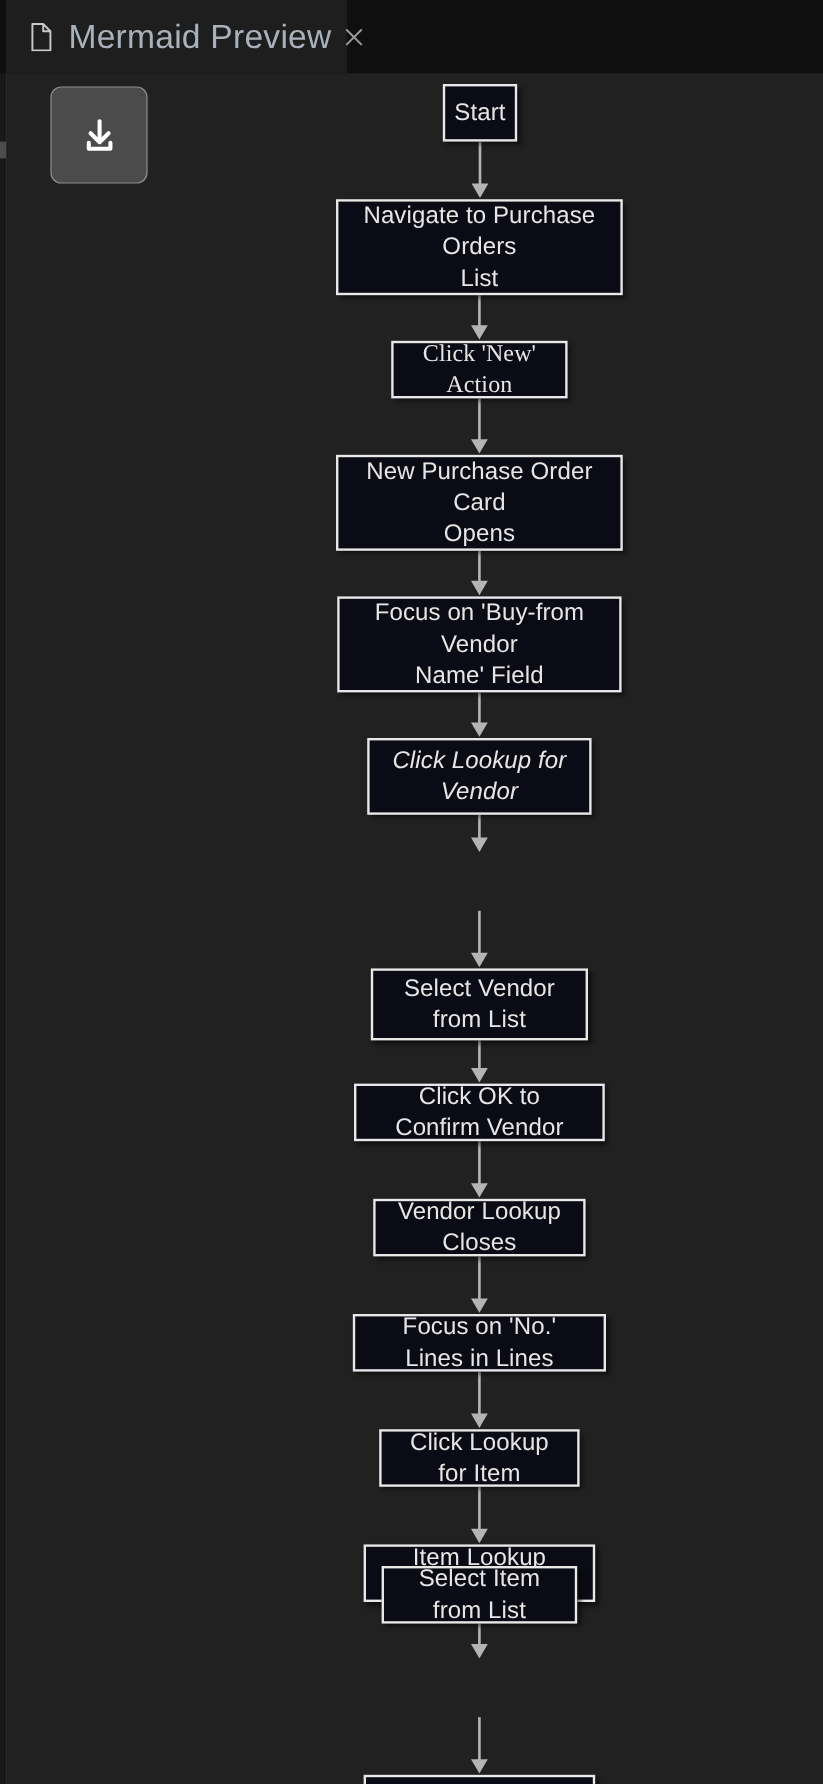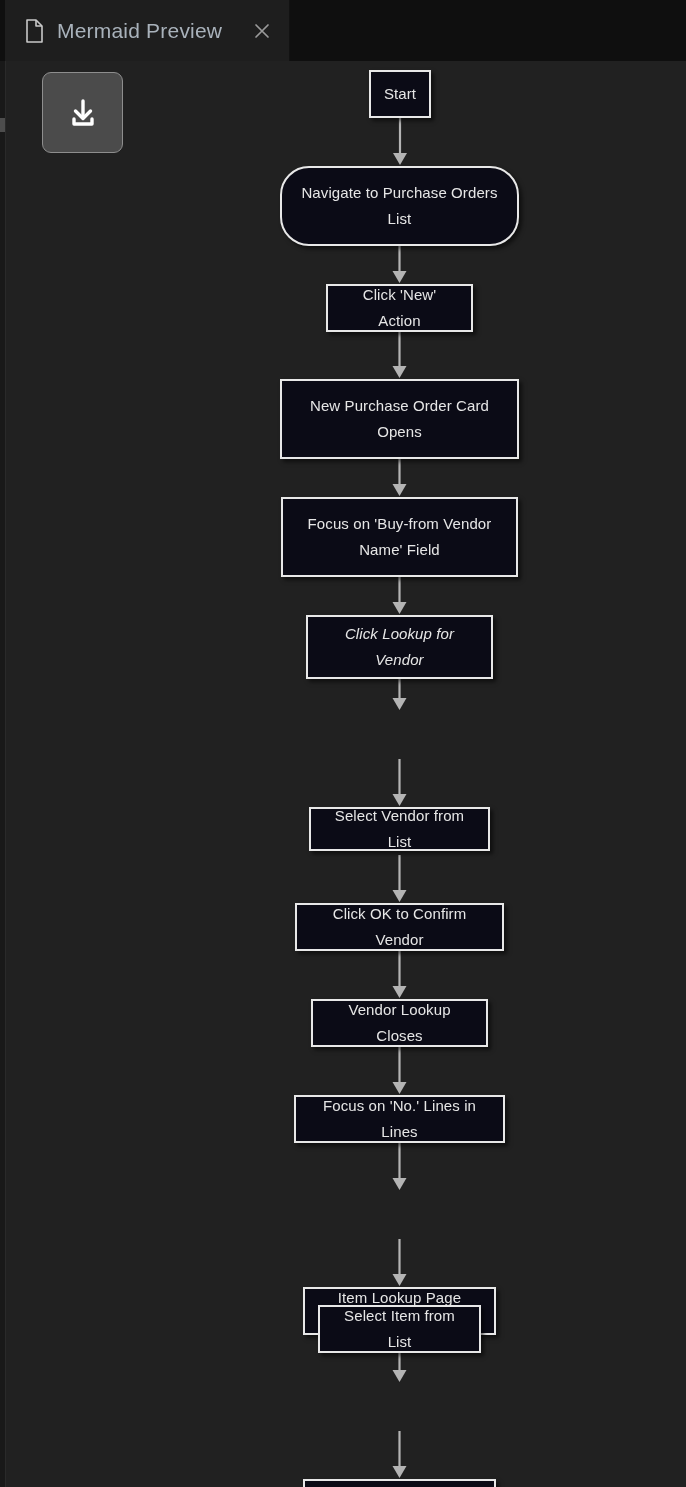--- a/index.html
+++ b/index.html
@@ -29,21 +29,21 @@
     background:#1e1e1e;
     border-right:1px solid #121212;
     display:flex;align-items:center;box-sizing:border-box;
     padding:0 14px 0 20px;
   }
   #tab .file-icon{
     width:19px;height:24px;flex:0 0 auto;margin-right:13px;
     display:block;
   }
   #tab .tab-label{
-    font-size:21px;color:#a9b2bb;letter-spacing:.2px;white-space:nowrap;
+    font-size:28px;color:#a9b2bb;letter-spacing:.2px;white-space:nowrap;
     flex:1 1 auto;
   }
   #tab .tab-close{
     width:26px;height:26px;flex:0 0 auto;margin-left:6px;
     display:flex;align-items:center;justify-content:center;
   }
 
   
   #download-btn{
     position:absolute;left:42px;top:72px;width:81px;height:81px;
@@ -63,21 +63,21 @@
   .edge-head{fill:#b4b4b4;}
 
   .node{position:absolute;box-sizing:border-box;
     background:#0b0b16;
     border:2.2px solid #e8e8e8;
     box-shadow:3px 3px 4px rgba(0,0,0,.55);
     display:flex;align-items:center;justify-content:center;
     text-align:center;
   }
   .node span{
-    display:block;color:#e6e6e6;font-size:15px;line-height:26px;
+    display:block;color:#e6e6e6;font-size:20px;line-height:26px;
     padding:0 14px;white-space:pre-line;letter-spacing:.1px;
   }
 </style>
 </head>
 <body>
 
 <div id="tabbar">
   <div id="tab">
     <svg class="file-icon" viewBox="0 0 19 24">
       <path d="M2 1 h9 l6 6 v16 h-15 z" fill="none" stroke="#c9c9c9" stroke-width="1.6" stroke-linejoin="round"></path>
@@ -132,49 +132,52 @@
       <path class="edge-head" d="M392.5 1213 L406.5 1213 L399.5 1225 Z"></path>
       <path class="edge-line" d="M399.5 1274 L399.5 1311"></path>
       <path class="edge-head" d="M392.5 1309 L406.5 1309 L399.5 1321 Z"></path>
       <path class="edge-line" d="M399.5 1370 L399.5 1407"></path>
       <path class="edge-head" d="M392.5 1405 L406.5 1405 L399.5 1417 Z"></path>
     </svg>
   <div id="graph">
       <div class="node" style="left: 369px; top: 9px; width: 62px; height: 48px;">
         <span>Start</span>
       </div>
-      <div class="node" style="left: 280px; top: 105px; width: 239px; height: 80px; border-radius: 29px;">
+      <div class="node" style="left: 280px; top: 105px; width: 239px; height: 80px;">
         <span>Navigate to Purchase Orders
 List</span>
       </div>
-      <div class="node" style="left: 326px; top: 223px; width: 147px; height: 48px;">
+      <div class="node" style="left: 326px; top: 223px; width: 147px; height: 48px; font-family: Liberation Serif, serif;">
         <span>Click 'New' Action</span>
       </div>
       <div class="node" style="left: 280px; top: 318px; width: 239px; height: 80px;">
         <span>New Purchase Order Card
 Opens</span>
       </div>
       <div class="node" style="left: 281px; top: 436px; width: 237px; height: 80px;">
         <span>Focus on 'Buy-from Vendor
 Name' Field</span>
       </div>
       <div class="node" style="left: 306px; top: 554px; width: 187px; height: 64px; font-style: italic;">
         <span>Click Lookup for Vendor</span>
       </div>
-      <div class="node" style="left: 309px; top: 746px; width: 181px; height: 44px;">
+      <div class="node" style="left: 309px; top: 746px; width: 181px; height: 60px;">
         <span>Select Vendor from List</span>
       </div>
       <div class="node" style="left: 311px; top: 938px; width: 177px; height: 48px;">
         <span>Vendor Lookup Closes</span>
       </div>
       <div class="node" style="left: 295px; top: 842px; width: 209px; height: 48px;">
         <span>Click OK to Confirm Vendor</span>
       </div>
       <div class="node" style="left: 294px; top: 1034px; width: 211px; height: 48px;">
         <span>Focus on 'No.' Lines in Lines</span>
+      </div>
+      <div class="node" style="left: 316px; top: 1130px; width: 167px; height: 48px;">
+        <span>Click Lookup for Item</span>
       </div>
       <div class="node" style="left: 303px; top: 1226px; width: 193px; height: 48px;">
         <span>Item Lookup Page Opens</span>
       </div>
       <div class="node" style="left: 318px; top: 1244px; width: 163px; height: 48px;">
         <span>Select Item from List</span>
       </div>
       <div class="node" style="left: 303px; top: 1418px; width: 193px; height: 48px;">
         <span></span>
       </div>

